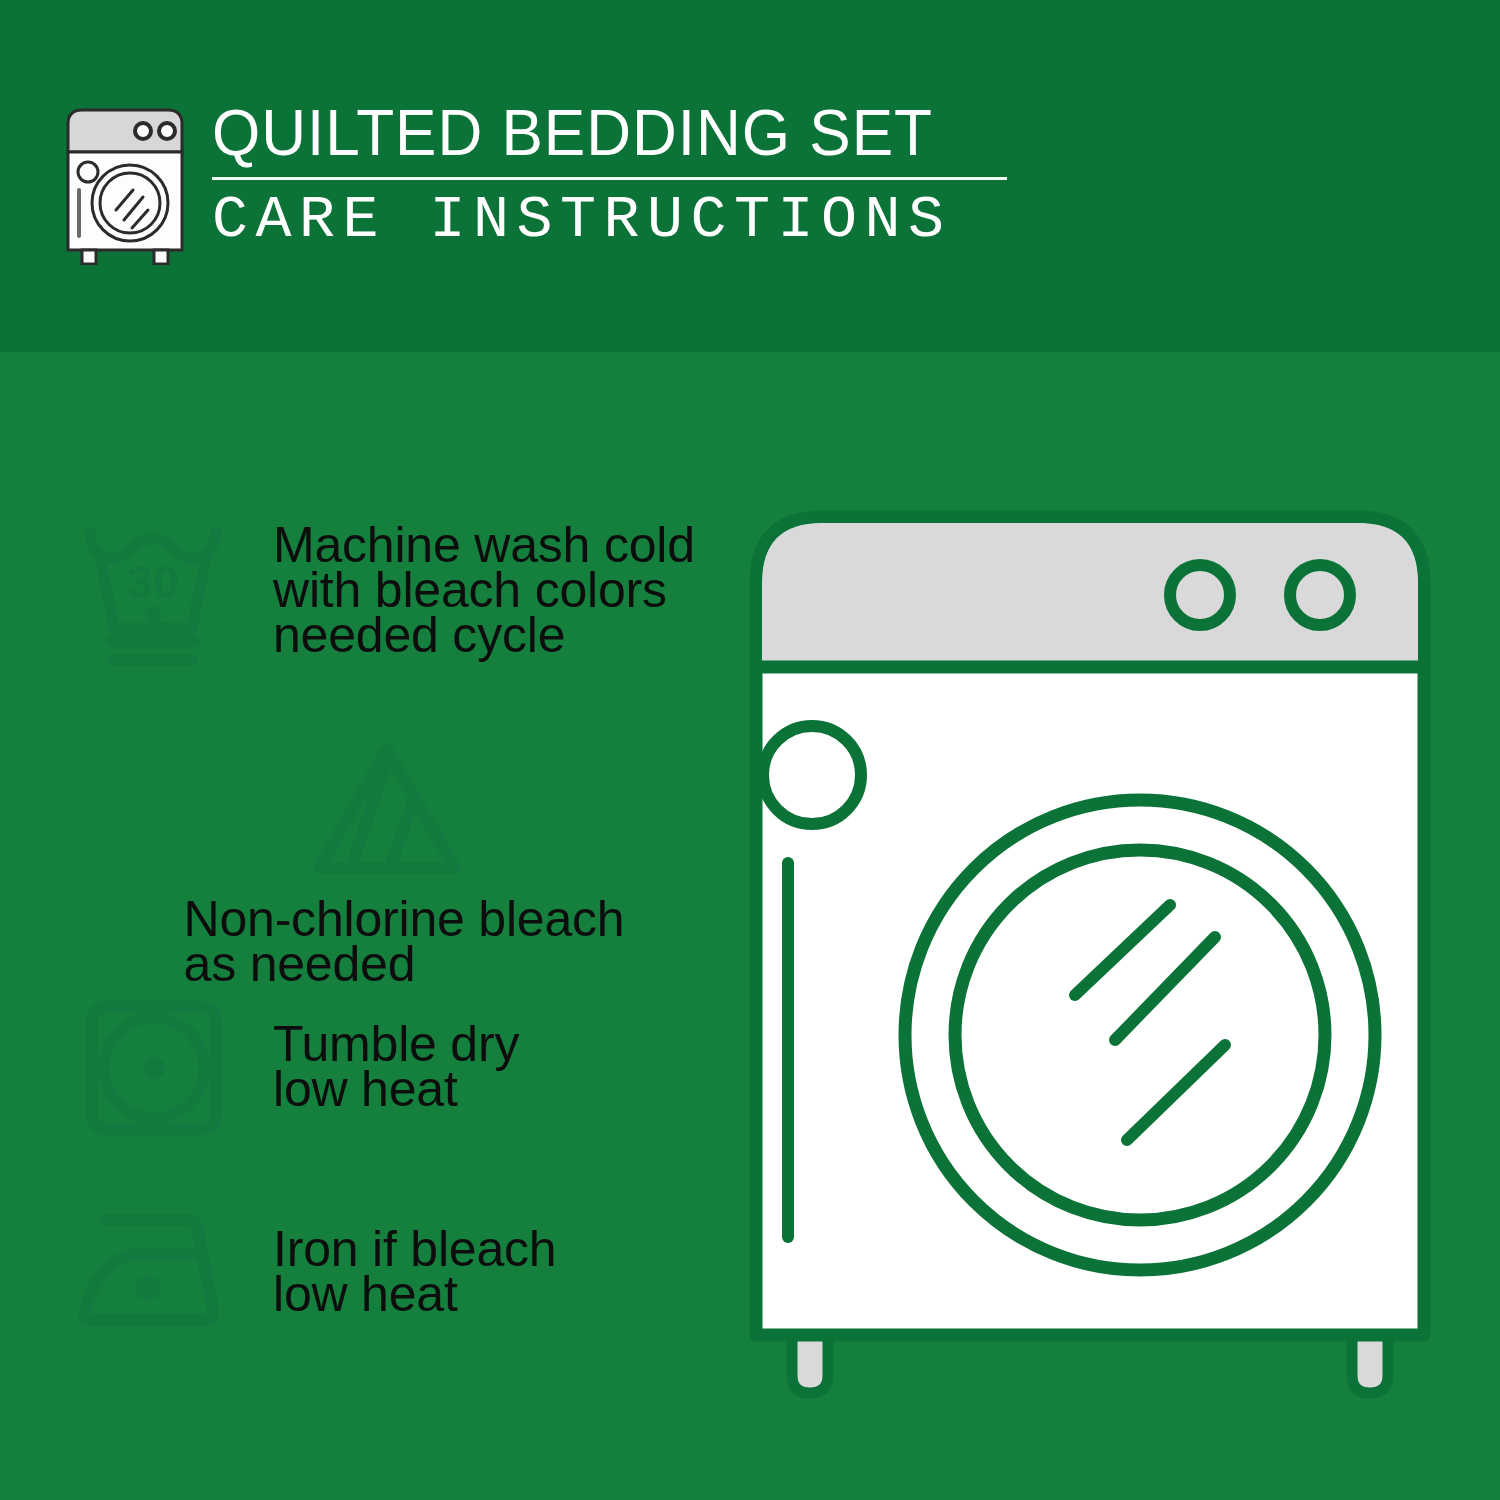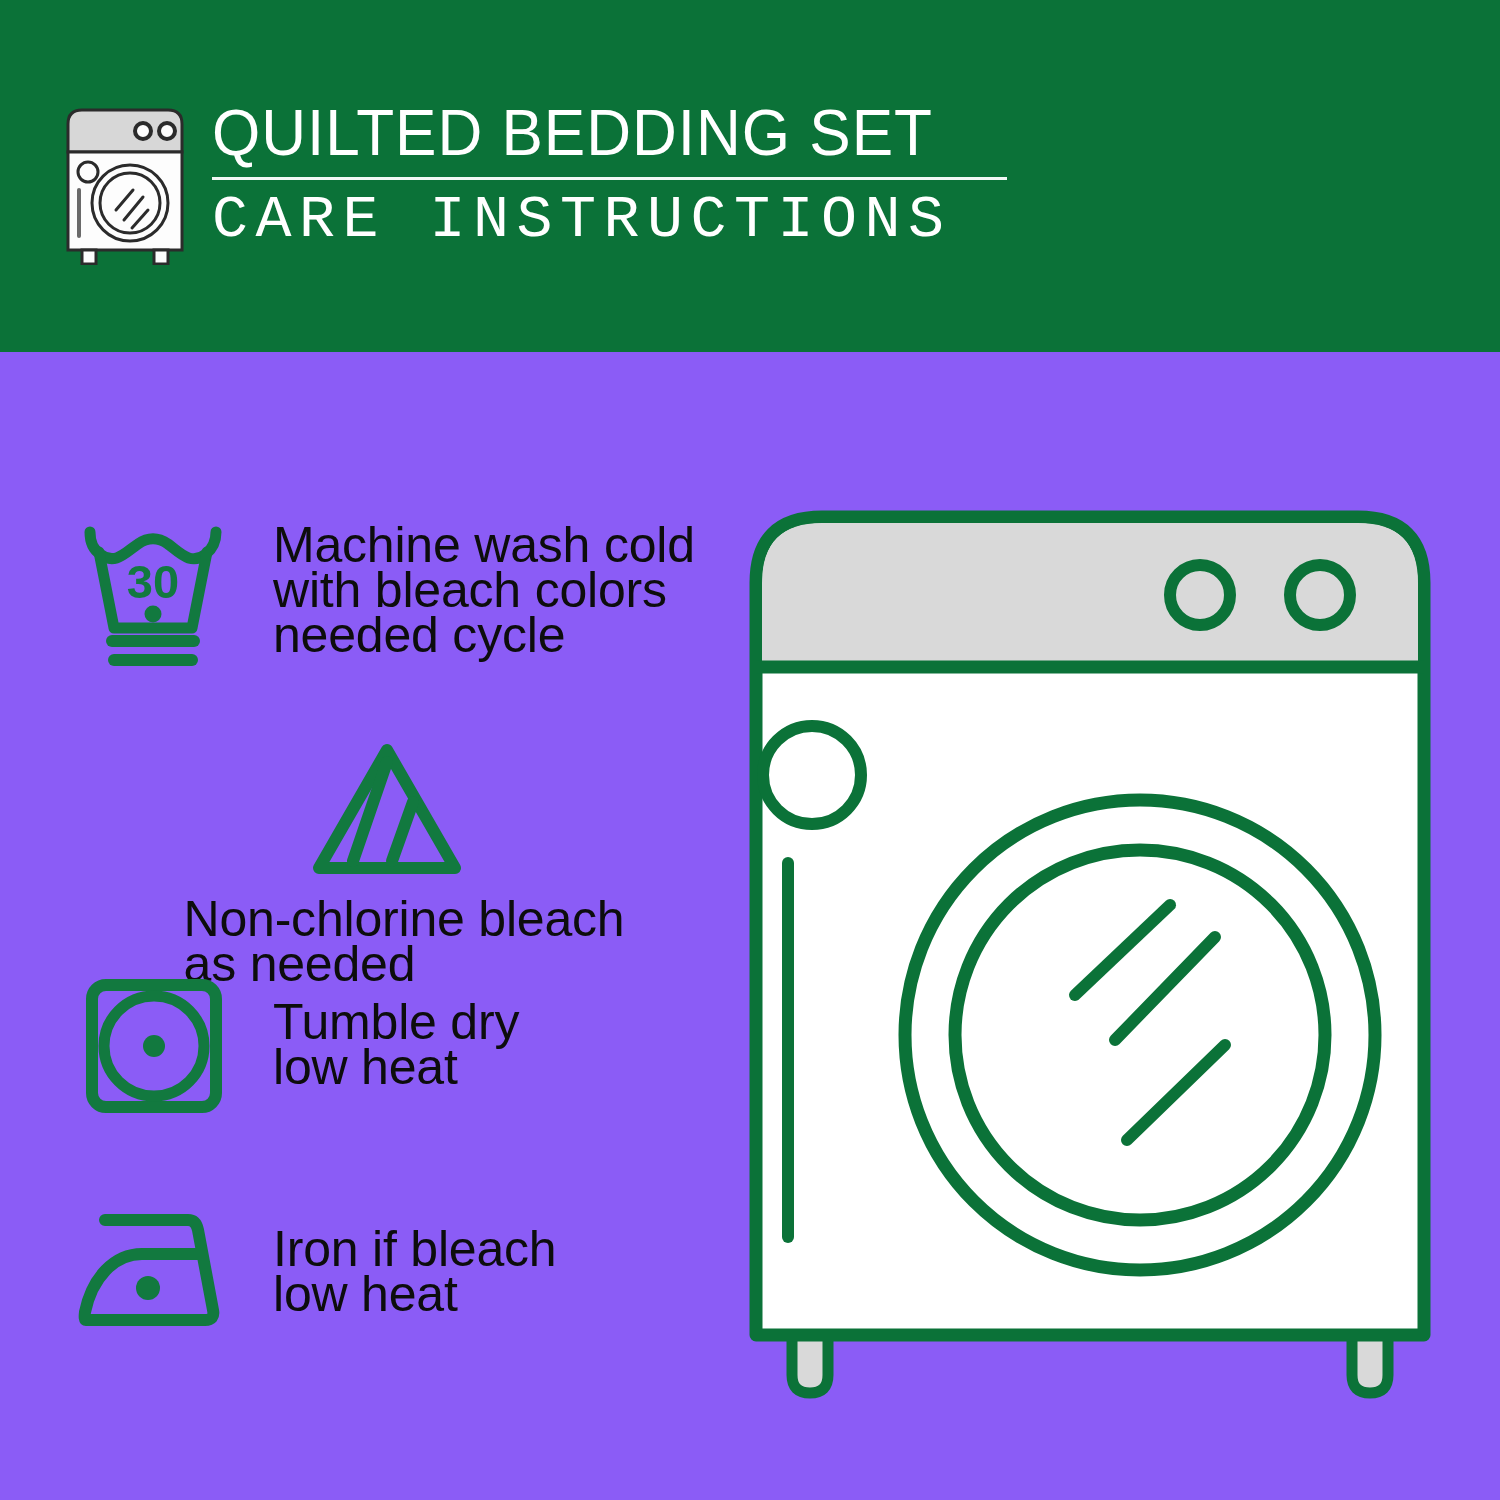--- a/index.html
+++ b/index.html
@@ -4,21 +4,21 @@
 <style>
   html, body {
     margin: 0;
     padding: 0;
     background: #ffffff;
   }
   #page {
     position: relative;
     width: 1500px;
     height: 1500px;
-    background: #8b5cf6;
+    background: #15803d;
     overflow: hidden;
     font-family: "Liberation Sans", sans-serif;
   }
 
   
   .header-band {
     position: absolute;
     left: 0;
     top: 0;
     width: 1500px;
@@ -84,21 +84,21 @@
   .care-row {
     position: absolute;
     left: 70px;
     width: 640px;
     display: flex;
     flex-direction: row;
     align-items: center;
   }
   .care-row.r0 { top: 0px;   height: 180px; }
   .care-row.r1 { top: 222px; height: 170px; flex-direction: column; }
-  .care-row.r2 { top: 462px; height: 165px; }
+  .care-row.r2 { top: 484px; height: 165px; }
   .care-row.r3 { top: 692px; height: 160px; }
 
   .care-icon {
     flex: 0 0 175px;
     width: 175px;
     height: 160px;
     display: flex;
     align-items: center;
     justify-content: flex-start;
   }

